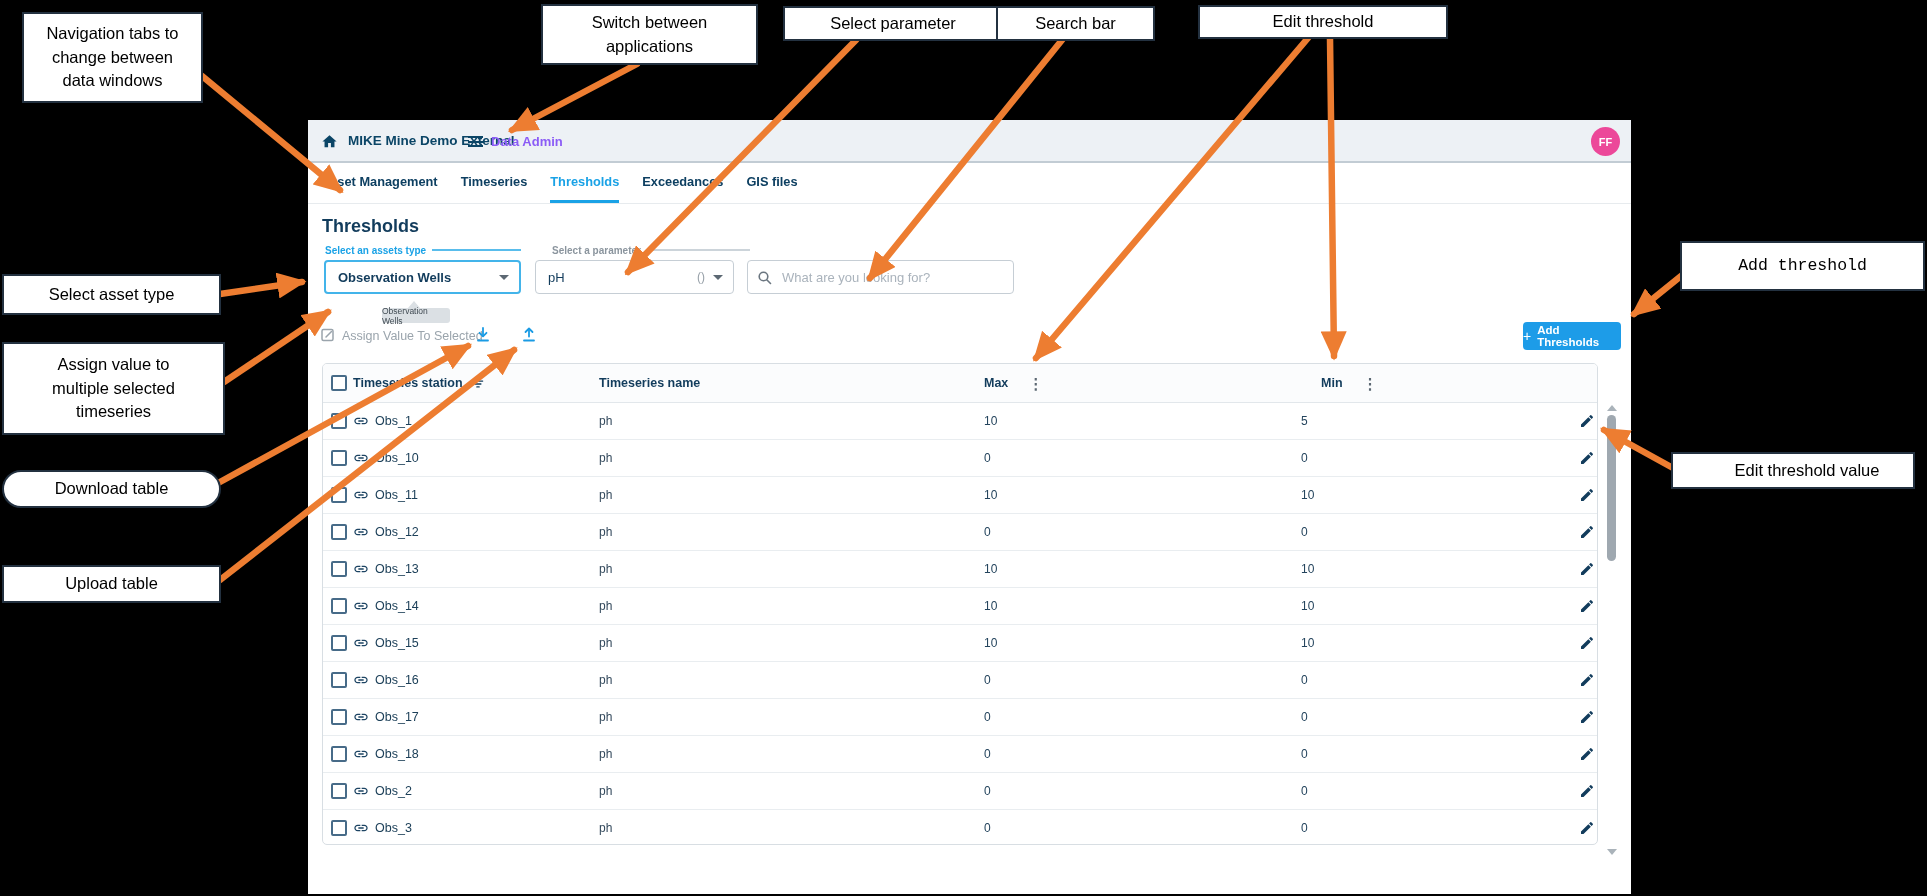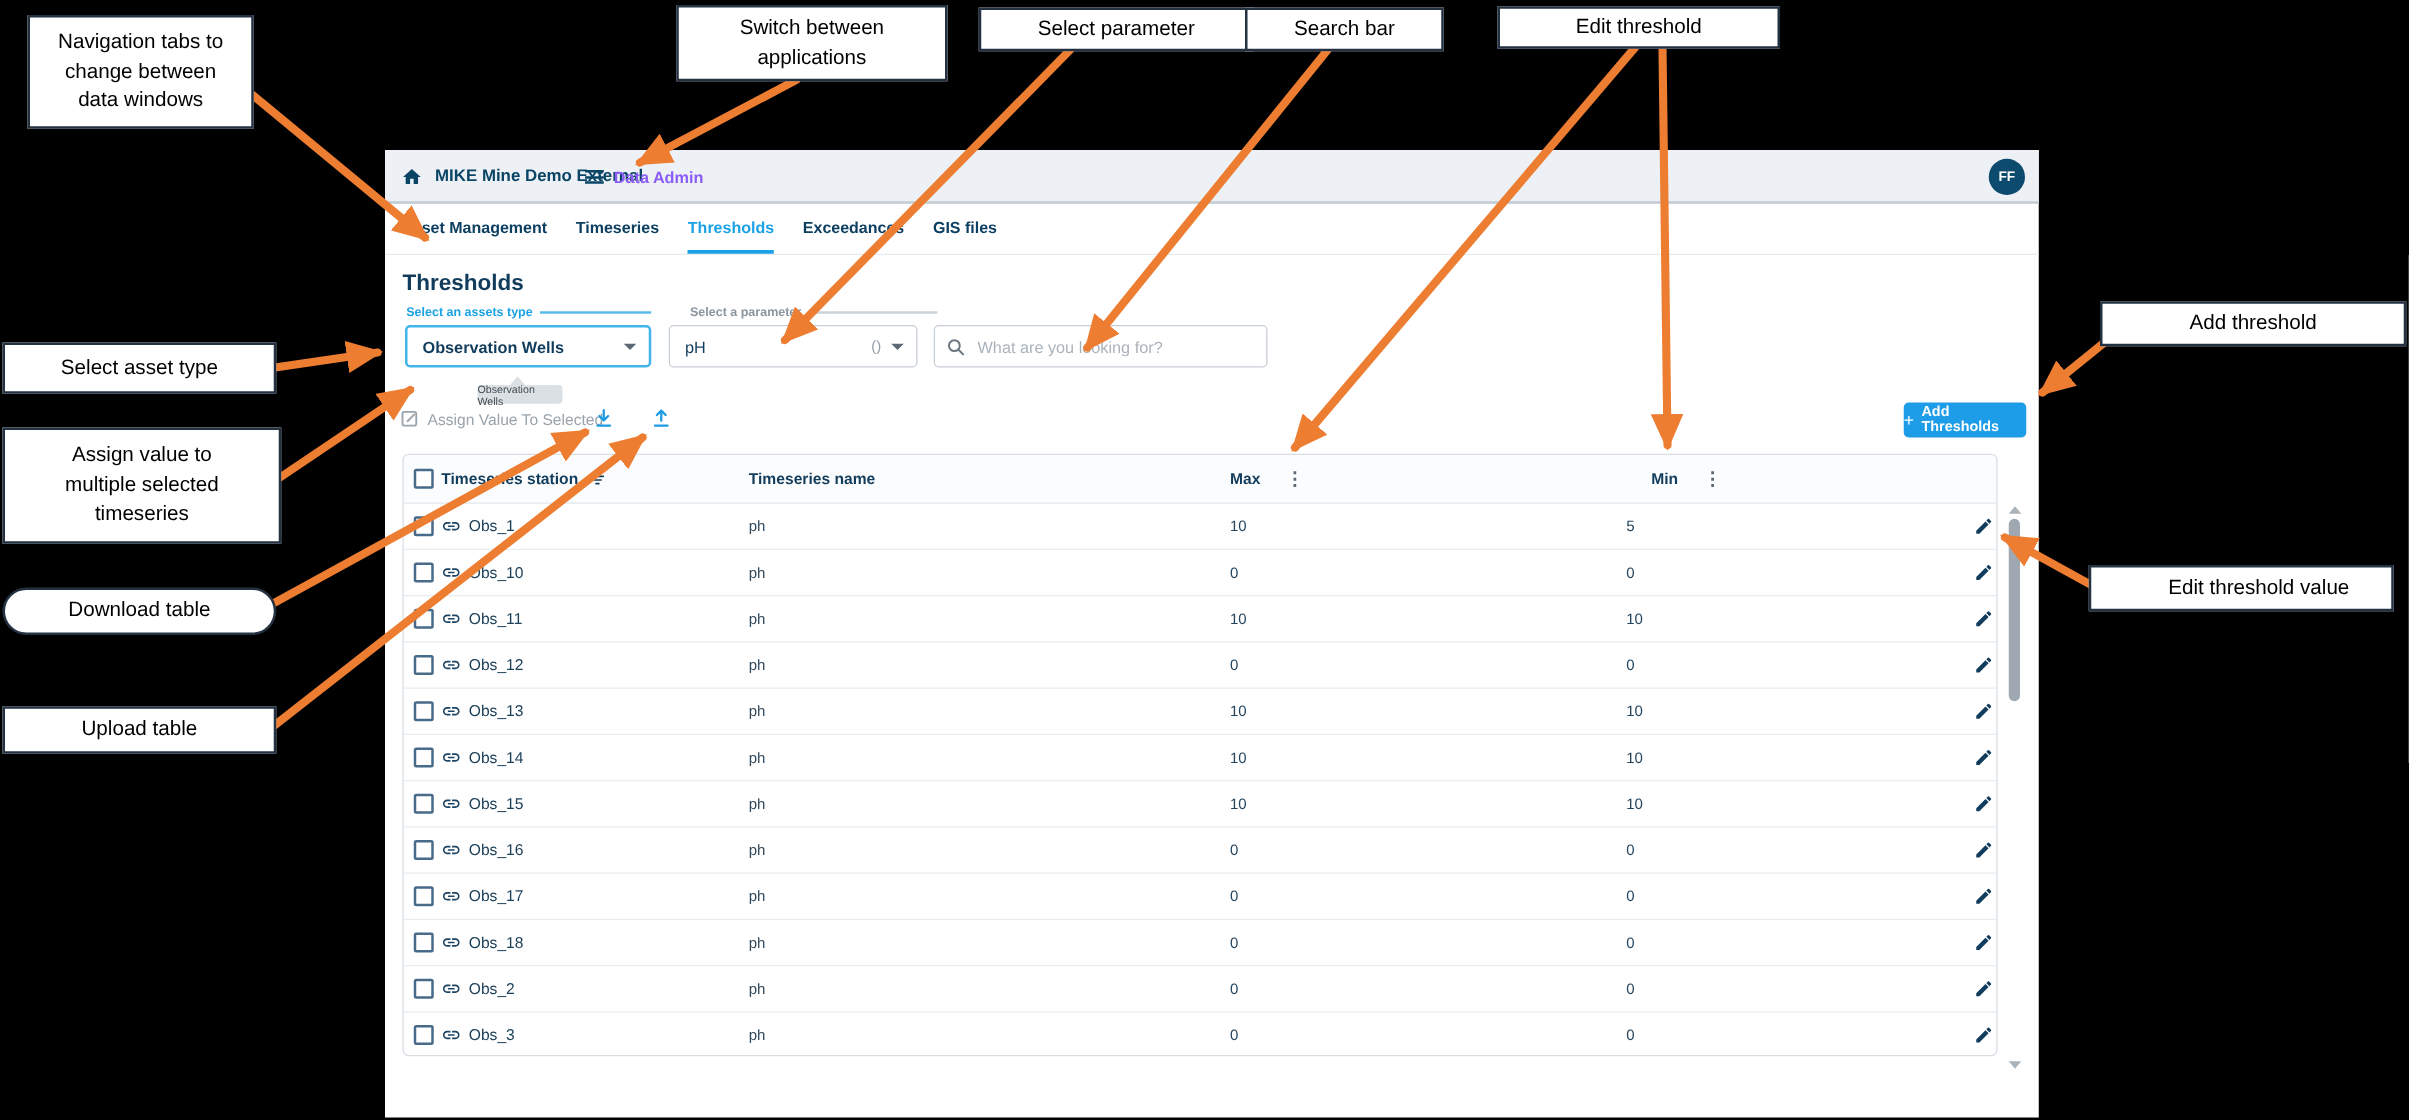--- a/index.html
+++ b/index.html
@@ -11,22 +11,22 @@
   .callout{
     position:absolute;background:#fff;border:2px solid #233140;
     display:flex;align-items:center;justify-content:center;text-align:center;
     font-size:16.5px;line-height:1.42;color:#000;white-space:pre-line;
     box-sizing:border-box;z-index:12;
   }
   .co-nav{left:22px;top:12px;width:181px;height:91px;}
   .co-switch{left:541px;top:4px;width:217px;height:61px;}
   .co-selparam{left:783px;top:6px;width:220px;height:35px;}
   .co-search{left:996px;top:6px;width:159px;height:35px;}
-  .co-editthr{left:1198px;top:5px;width:226px;height:34px;}
-  .co-addthr{left:1680px;top:241px;width:245px;height:36px;}
+  .co-editthr{left:1198px;top:5px;width:250px;height:34px;}
+  .co-addthr{left:1680px;top:241px;width:245px;height:50px;font-family:Liberation Mono, monospace;}
   .co-editval{left:1671px;top:452px;width:244px;height:37px;padding-left:28px;}
   .co-selasset{left:2px;top:274px;width:219px;height:41px;}
   .co-assign{left:2px;top:342px;width:223px;height:93px;}
   .co-download{left:2px;top:470px;width:219px;height:38px;border-radius:19px;}
   .co-upload{left:2px;top:565px;width:219px;height:38px;}
   .arrows{position:absolute;left:0;top:0;z-index:11;pointer-events:none;}
 
   
   .app{
     position:absolute;left:308px;top:120px;width:1323px;height:774px;
@@ -37,21 +37,21 @@
 
   .app-header{position:absolute;left:0;top:0;width:100%;height:43px;
     background:#edf1f5;border-bottom:2px solid #c2ccd4;}
   .brand{position:absolute;left:40px;top:0;line-height:41px;font-size:13.5px;
     font-weight:bold;color:#0b4566;}
   .menu-bars{position:absolute;left:160px;top:16px;width:15px;}
   .menu-bars div{height:2px;background:#0b4566;margin-bottom:2.5px;}
   .app-name{position:absolute;left:183px;top:0;line-height:43px;font-size:13px;
     font-weight:bold;color:#8b5cf6;}
   .avatar{position:absolute;left:1283px;top:7px;width:29px;height:29px;border-radius:50%;
-    background:#0c4a6e;color:#fff;font-size:11px;font-weight:bold;
+    background:#ec4899;color:#fff;font-size:11px;font-weight:bold;
     display:flex;align-items:center;justify-content:center;}
 
   .tabs{position:absolute;left:0;top:43px;width:100%;height:41px;
     border-bottom:1px solid #e7ebee;display:flex;padding-left:13px;gap:23px;}
   .tab{height:100%;display:flex;align-items:center;font-size:12.8px;font-weight:600;
     color:#0d3f61;border-bottom:3px solid transparent;cursor:pointer;}
   .tab.active{color:#1aa2e6;border-bottom-color:#1aa2e6;}
 
   .page-title{position:absolute;left:14px;top:96px;font-size:18px;font-weight:bold;color:#123c5c;}
 

